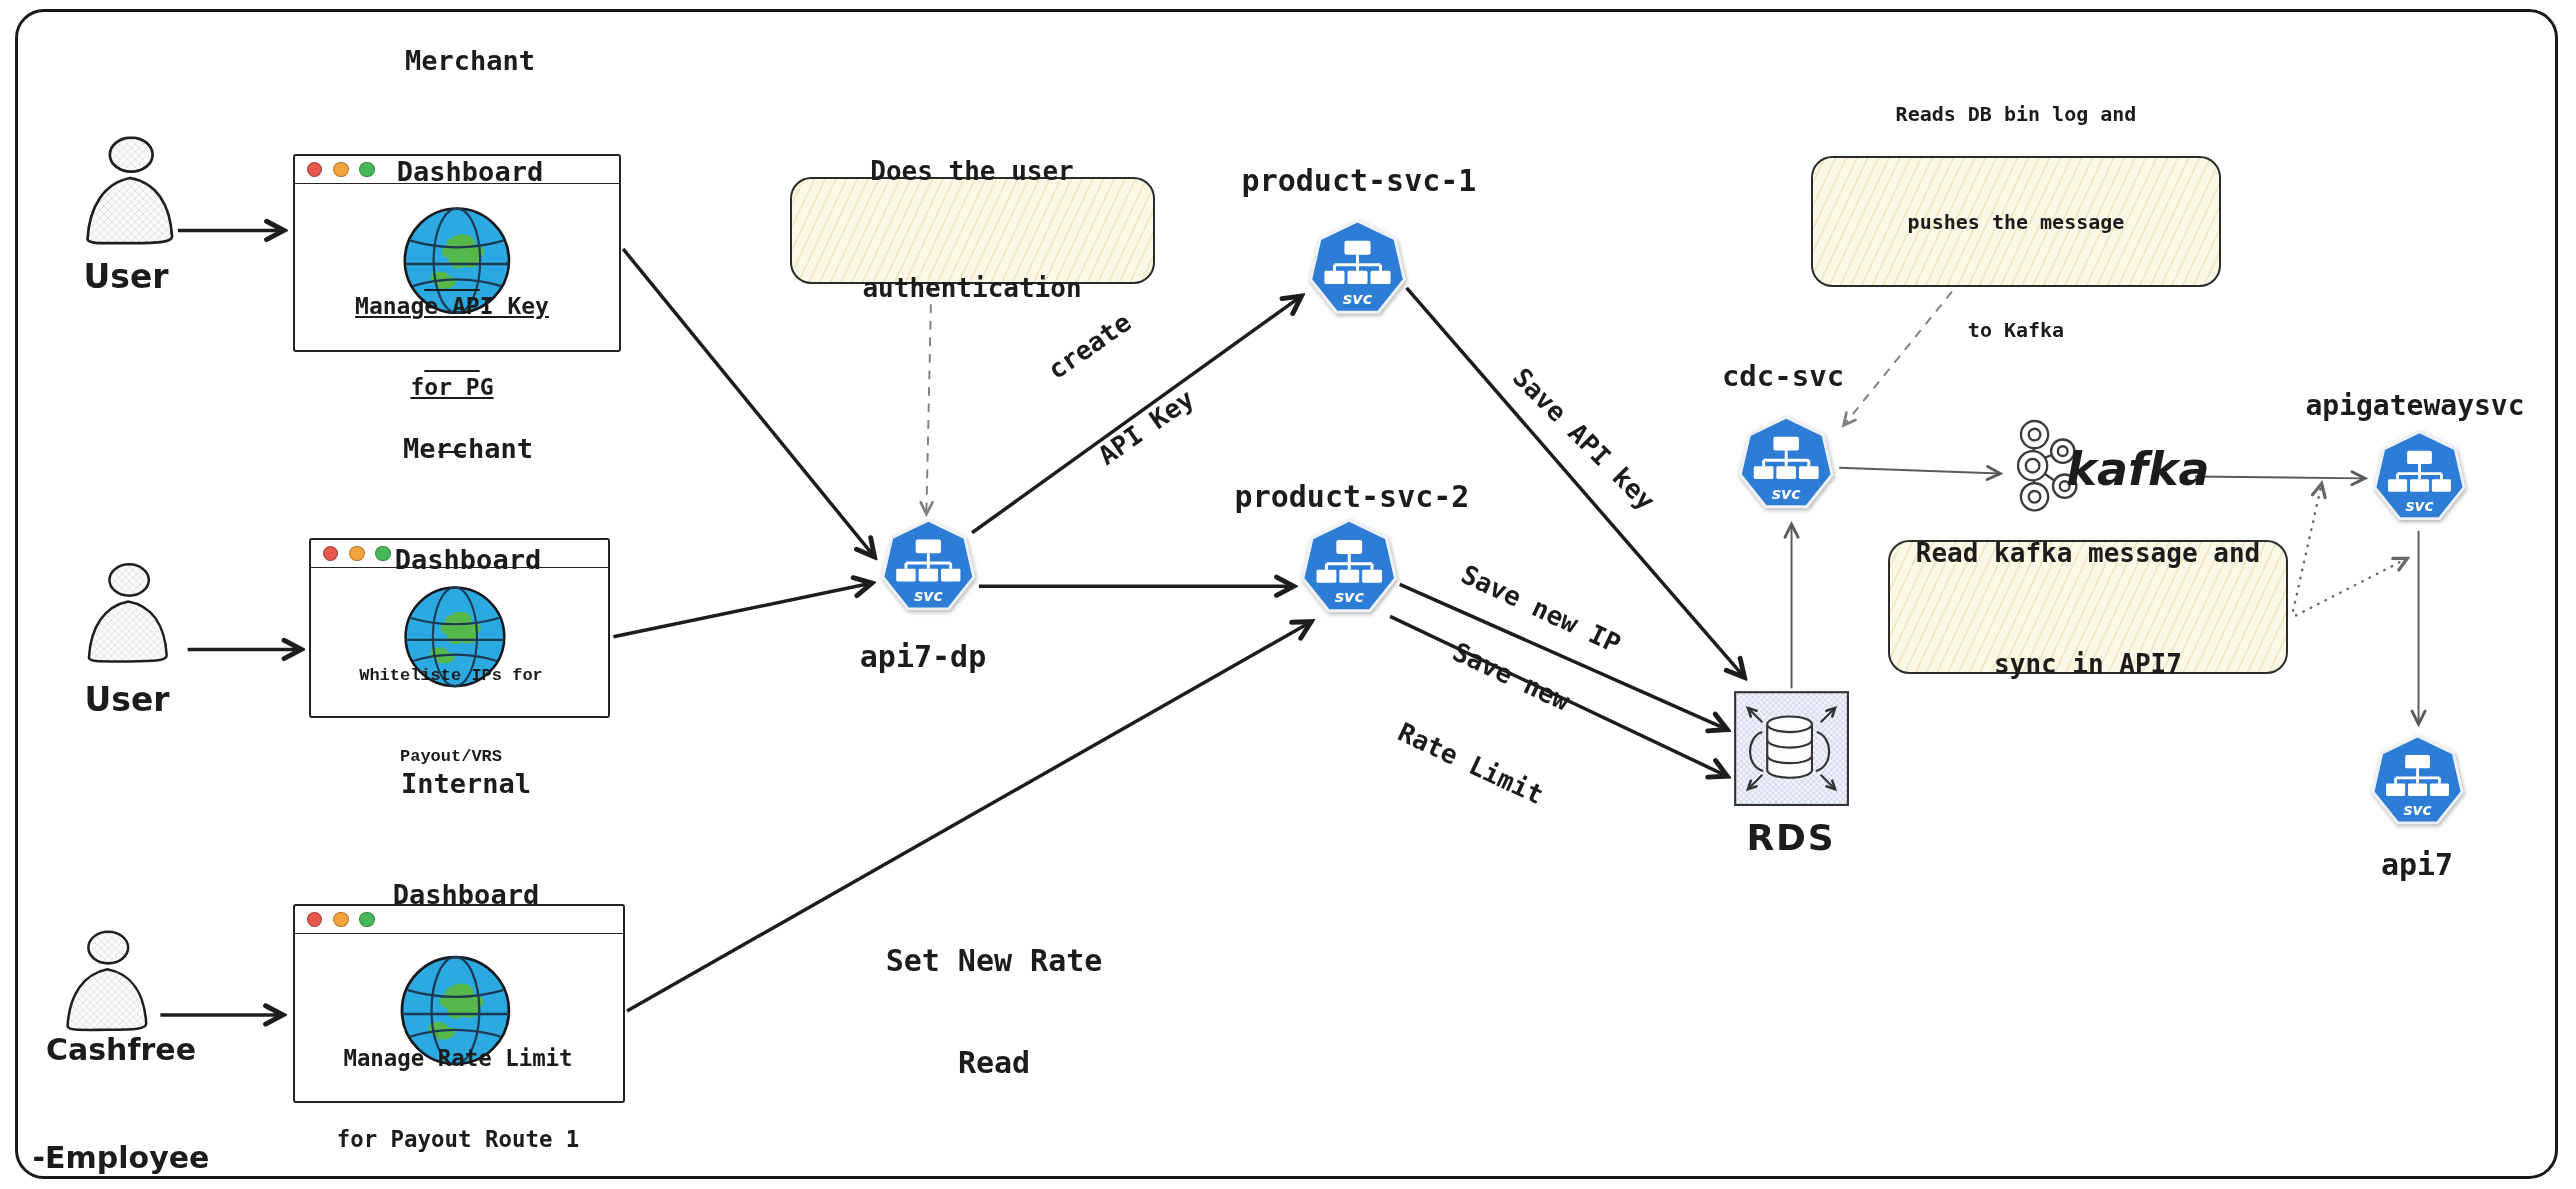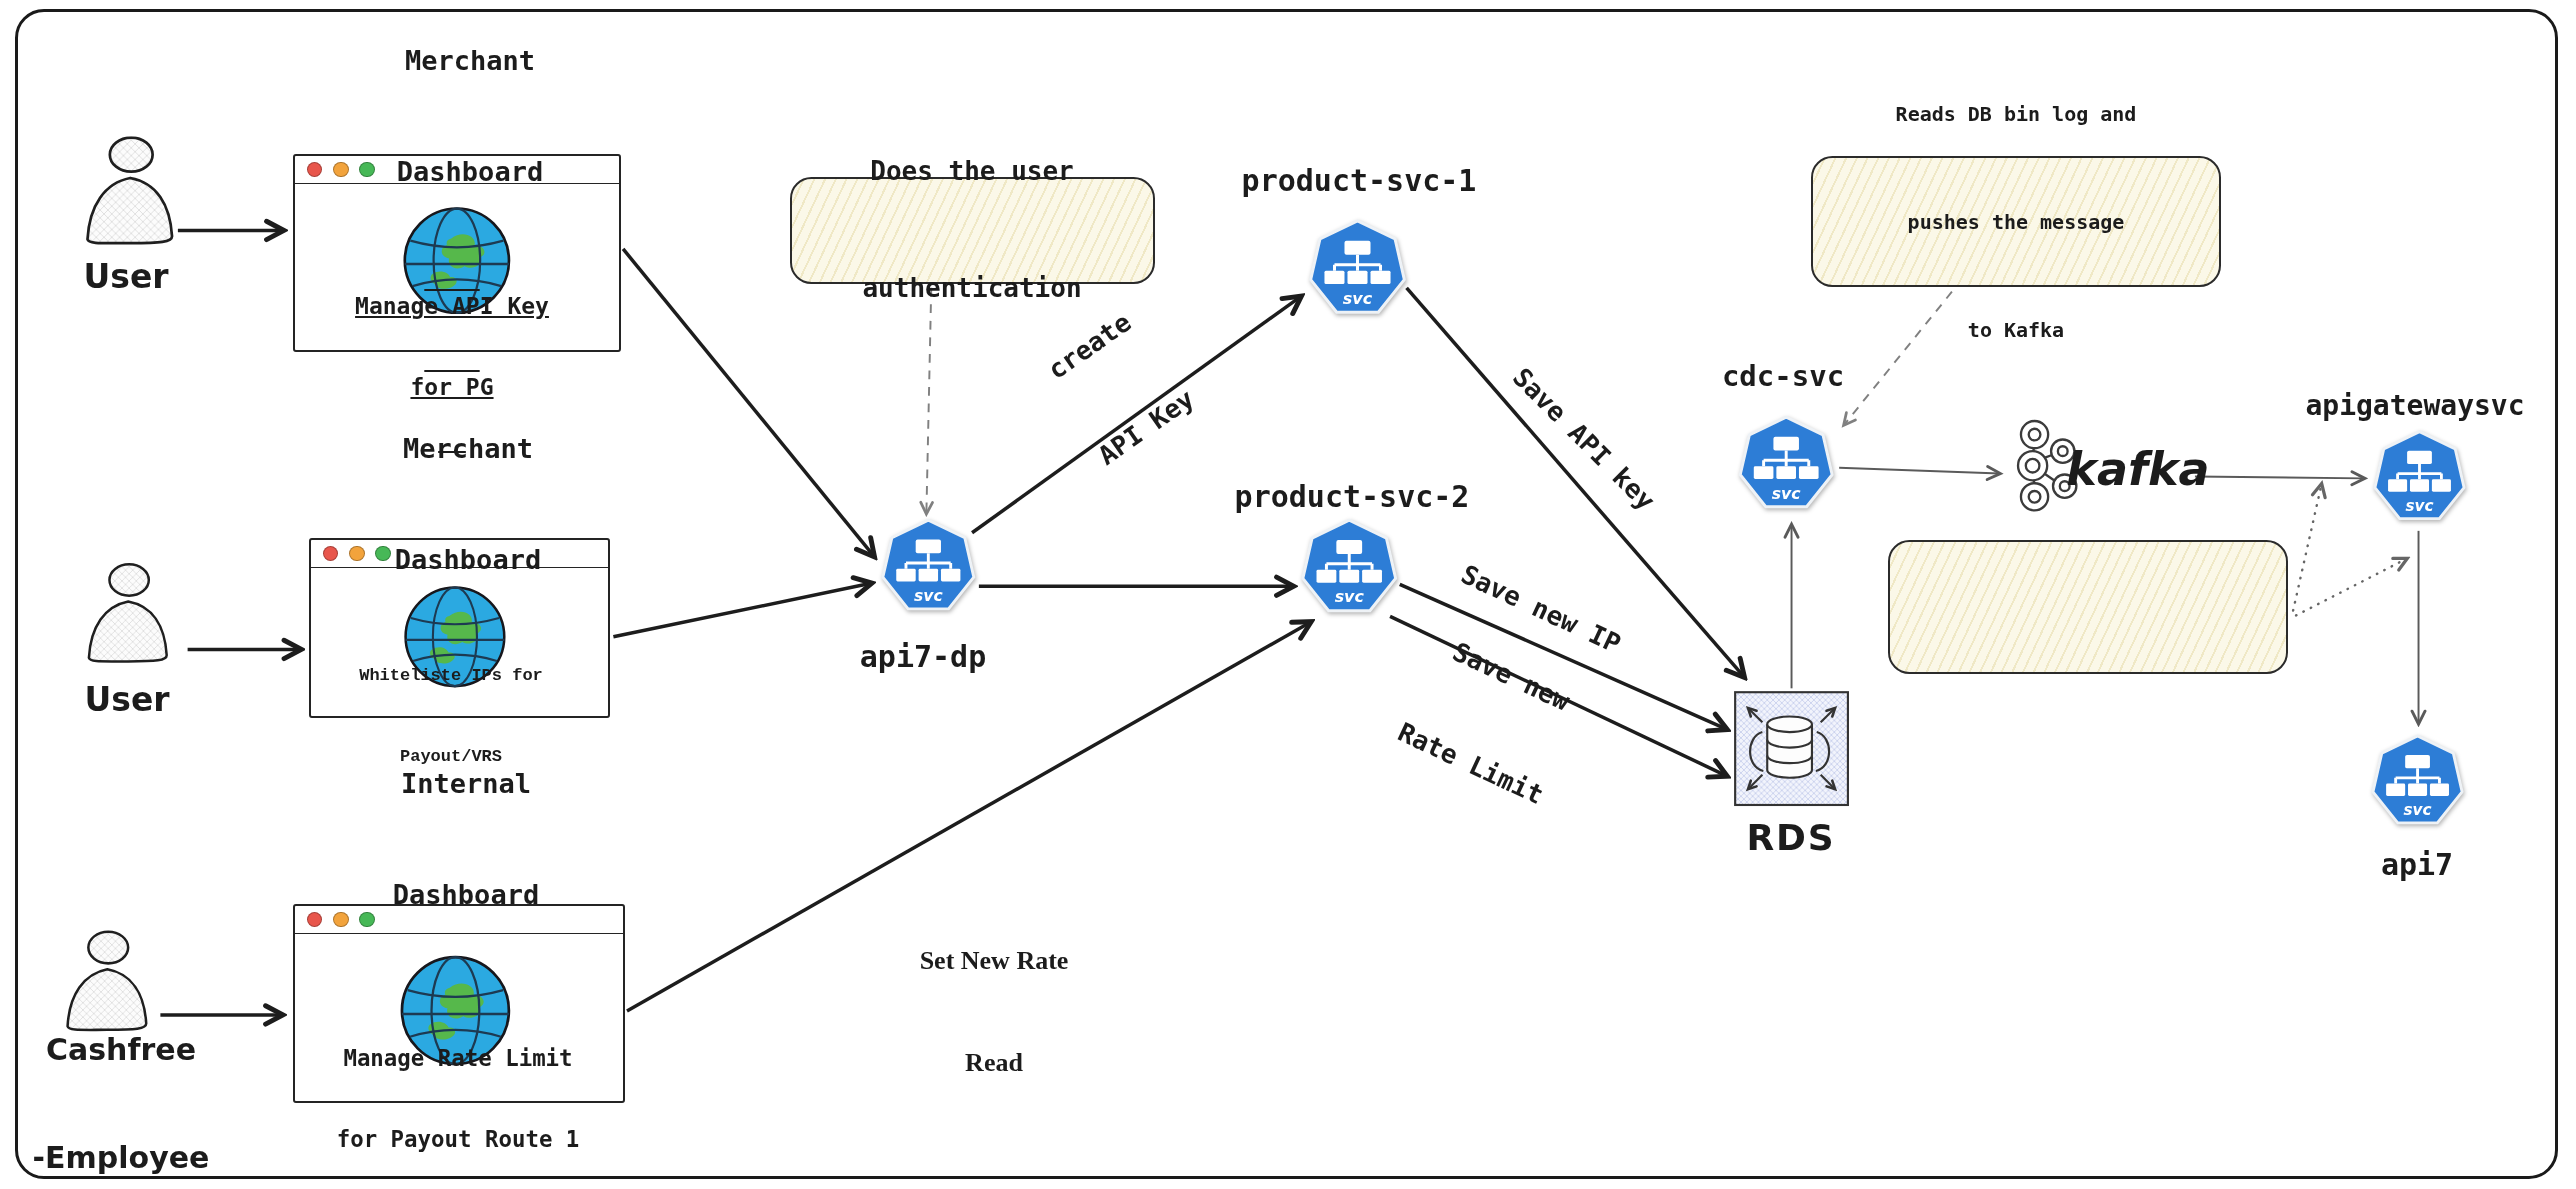--- a/index.html
+++ b/index.html
@@ -241,20 +241,24 @@
 
   <div class="t mono" style="left:972px;top:230px;font-size:26px;line-height:39px;">
     <div>Does the user</div>
     <div>authentication</div>
   </div>
   <div class="t mono" style="left:2016px;top:222px;font-size:20px;line-height:36px;">
     <div>Reads DB bin log and</div>
     <div>pushes the message</div>
     <div>to Kafka</div>
   </div>
+  <div class="t mono" style="left:2088px;top:609px;font-size:26px;line-height:37px;">
+    <div>Read kafka message and</div>
+    <div>sync in API7</div>
+  </div>
 
   <div class="t mono" style="left:923px;top:656px;font-size:30px;">api7-dp</div>
   <div class="t mono" style="left:1359px;top:180px;font-size:30px;">product-svc-1</div>
   <div class="t mono" style="left:1352px;top:496px;font-size:30px;">product-svc-2</div>
   <div class="t mono" style="left:1783px;top:376px;font-size:29px;">cdc-svc</div>
   <div class="t mono" style="left:2415px;top:405px;font-size:28px;">apigatewaysvc</div>
   <div class="t mono" style="left:2417px;top:864px;font-size:30px;">api7</div>
 
   <div class="t hand" style="left:1791px;top:837px;font-size:36px;letter-spacing:1.9px;">RDS</div>
   <div class="t hand" style="left:2138px;top:469px;font-size:46px;font-style:italic;">kafka</div>
@@ -267,19 +271,19 @@
 
   <div class="t mono" style="left:1584px;top:439px;font-size:26px;transform:translate(-50%,-50%) rotate(45deg);">Save API key</div>
 
   <div class="t mono" style="left:1541px;top:609px;font-size:26px;transform:translate(-50%,-50%) rotate(25deg);">Save new IP</div>
 
   <div class="t mono" style="left:1491px;top:720px;font-size:26px;line-height:32px;transform:translate(-50%,-50%) rotate(25deg);">
     <div>Save new</div>
     <div>Rate Limit</div>
   </div>
 
-  <div class="t mono" style="left:994px;top:1012px;font-size:26px;line-height:34px;font-family:Liberation Serif, serif;">
+  <div class="t mono" style="left:994px;top:1012px;font-size:30px;line-height:34px;">
     <div>Set New Rate</div>
     <div>Read</div>
   </div>
 
 </div>
 
 
 </body></html>

